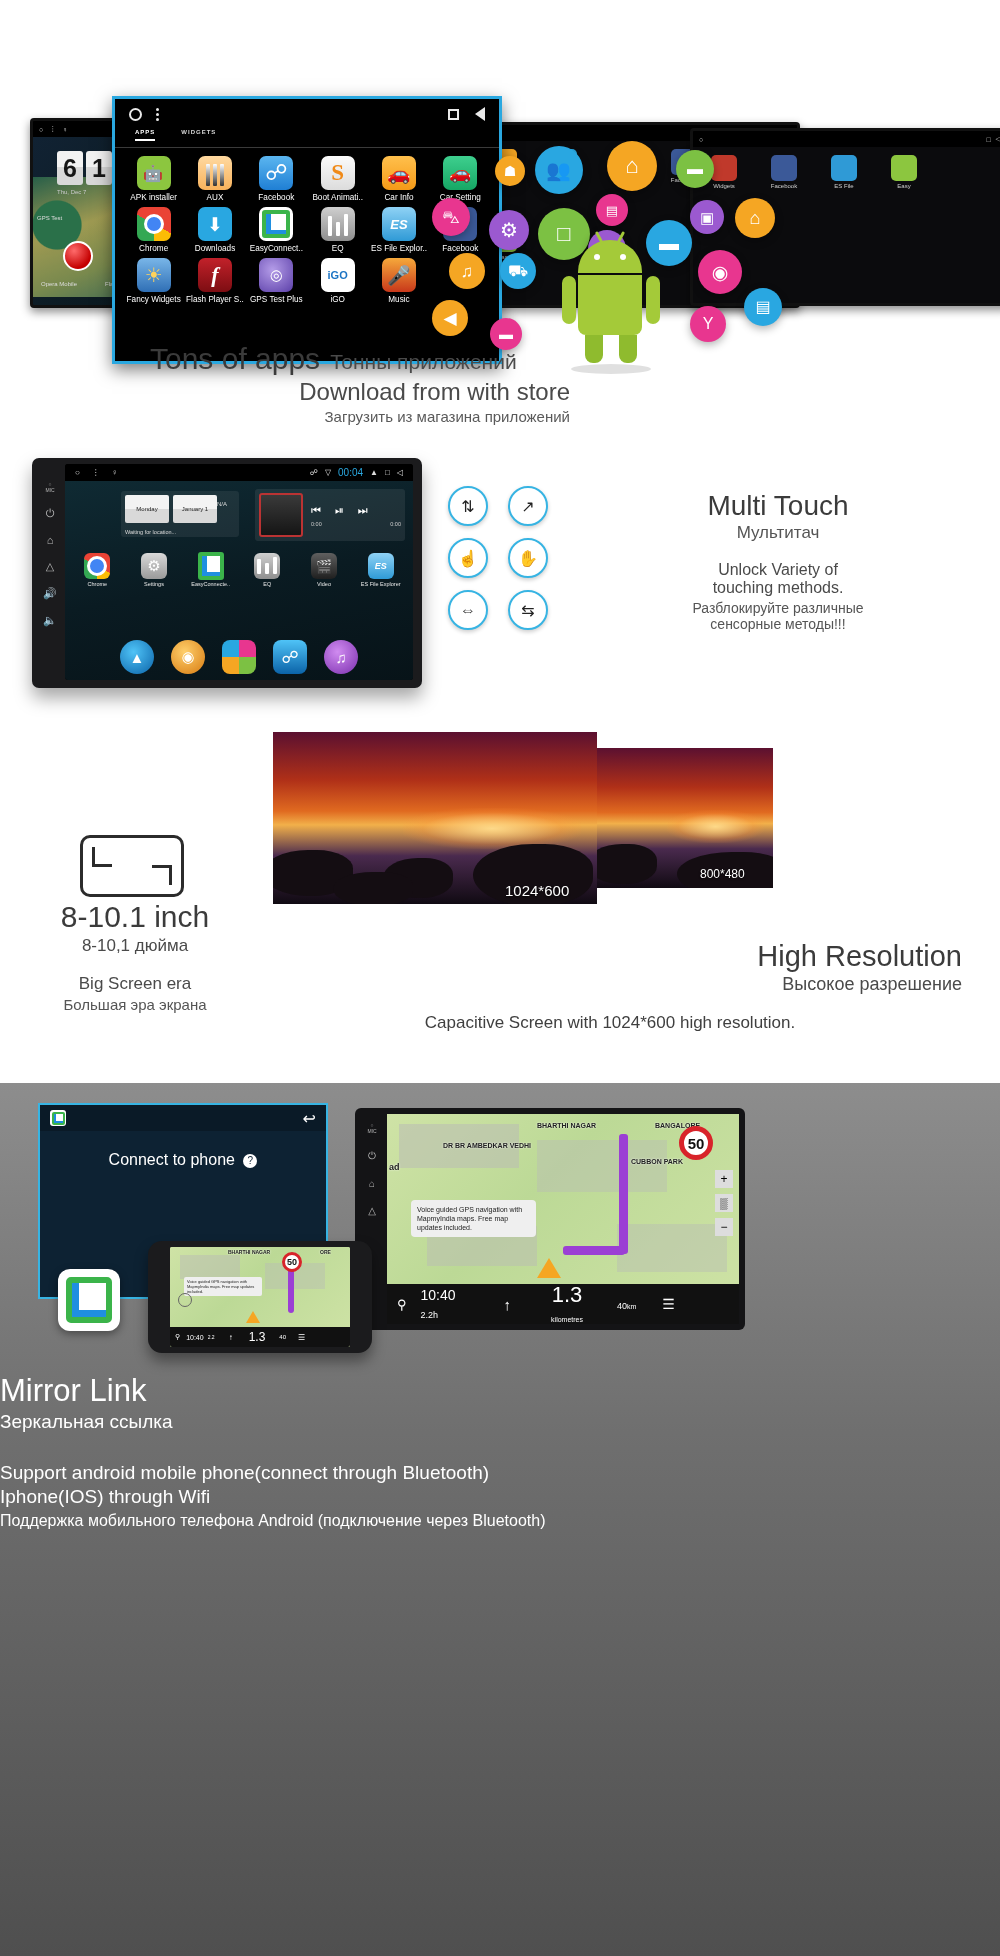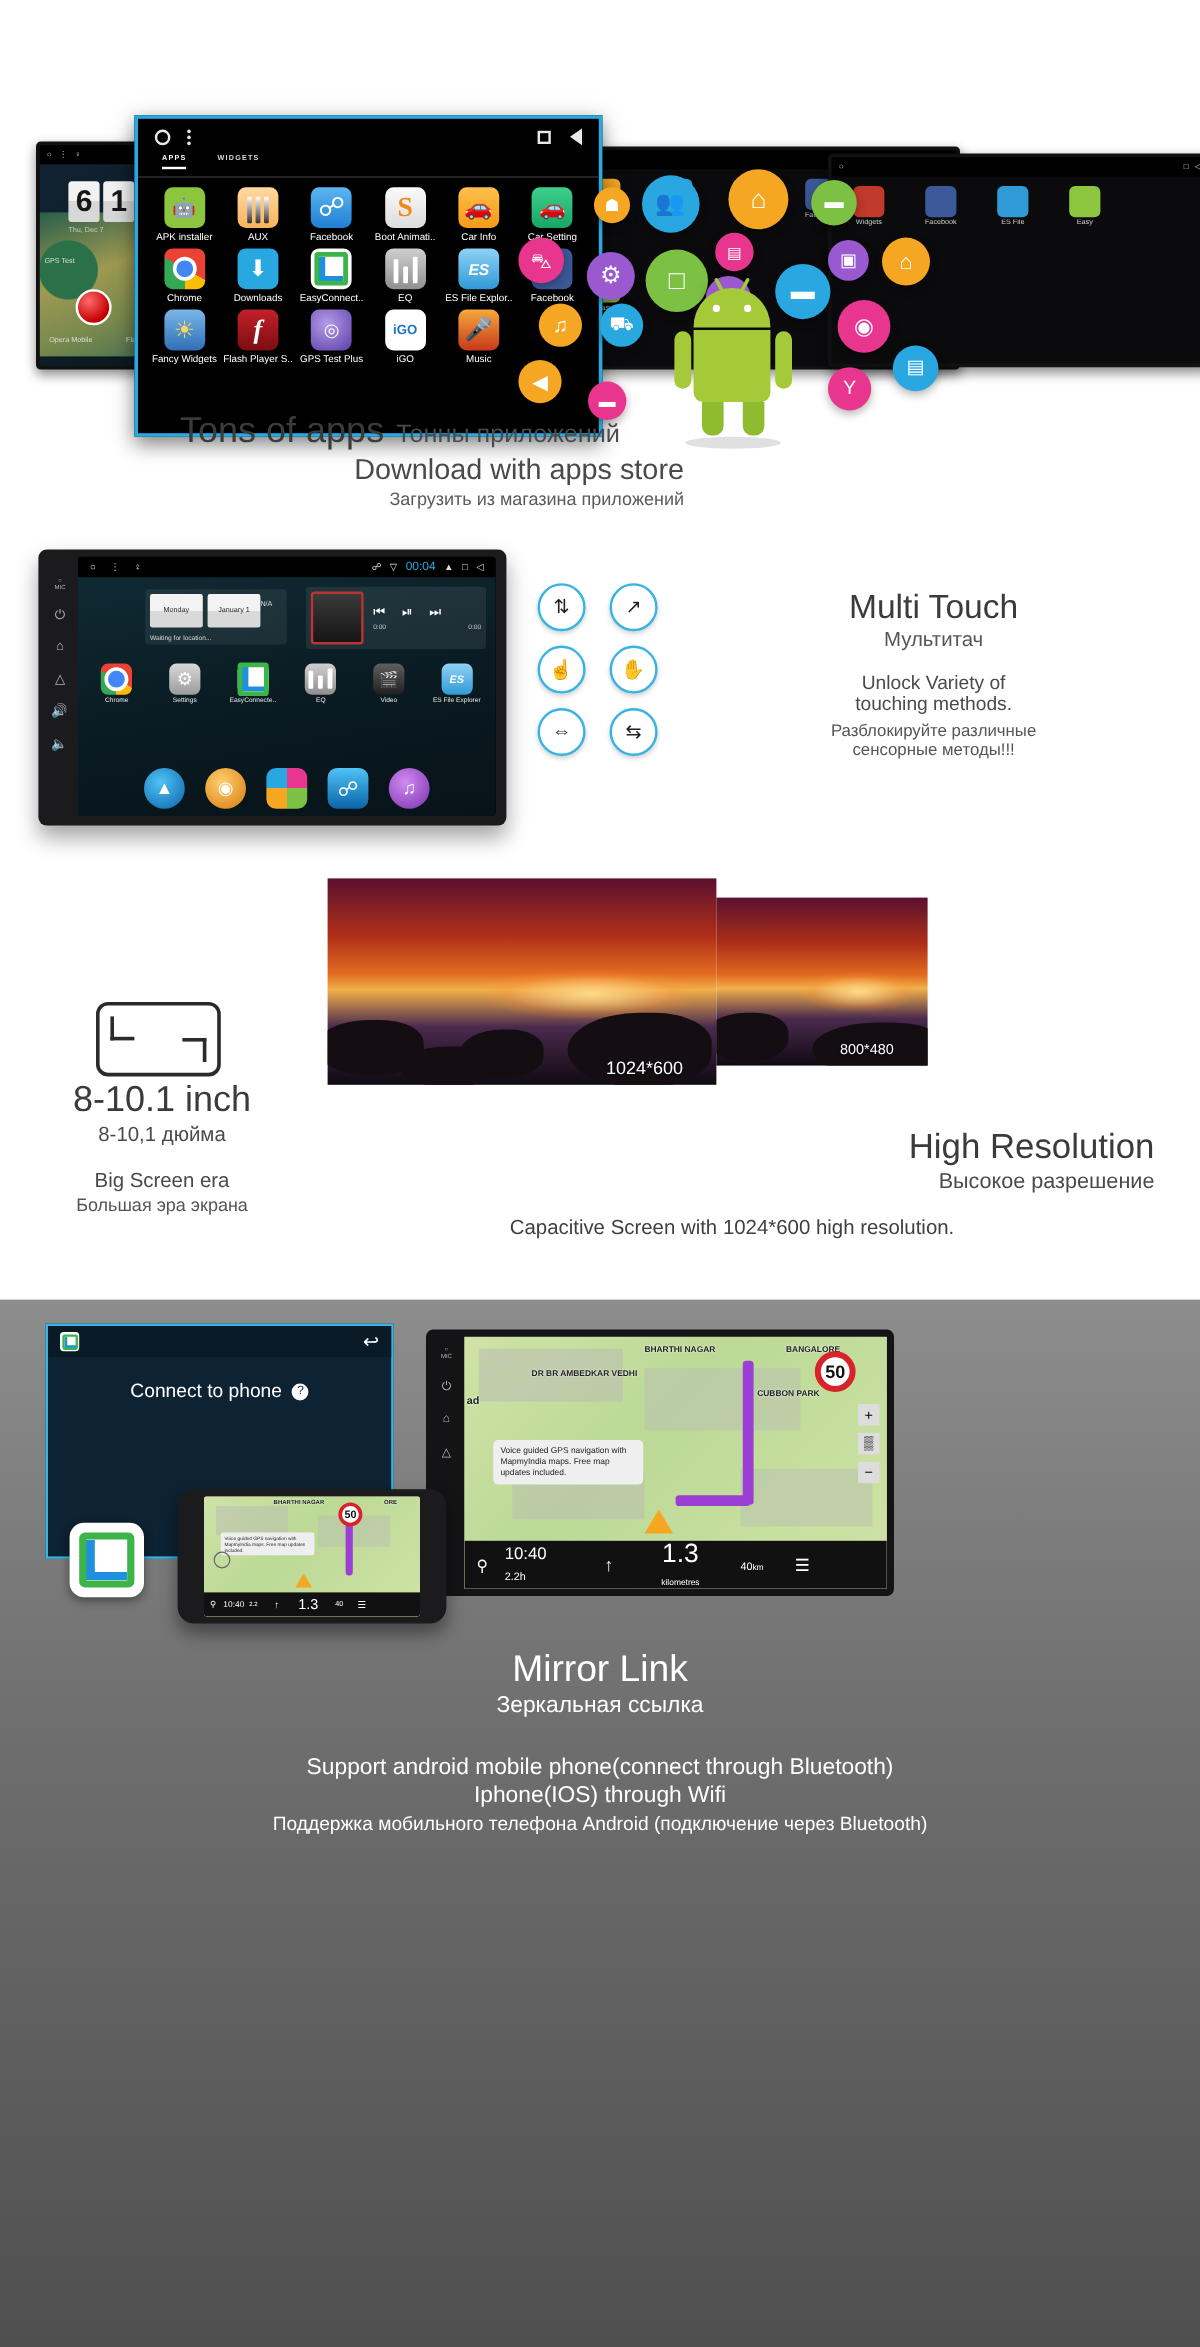--- a/index.html
+++ b/index.html
@@ -302,21 +302,21 @@
   .gps-bot .dist { font-size:22px; } .gps-bot .unit2 { font-size:7px; }
 
   .mir-phone {
     position: absolute; left: 148px; top: 158px; width: 224px; height: 112px;
     background: #1b1b1d; border-radius: 14px; padding: 6px 22px;
     box-shadow: 0 8px 14px rgba(0,0,0,.4);
   }
   .mir-phone .pscr { width: 100%; height: 100%; background: #cfe0a8; overflow: hidden; position: relative; border-radius:2px; }
   .mir-phone .home { position:absolute; left:8px; top:46px; width:14px; height:14px; border:1px solid #666; border-radius:50%; }
 
-  .mirror-text { position: absolute; left: 0; top: 290px; width: 1000px; text-align: center; color: #fff; }
+  .mirror-text { position: absolute; left: 0; top: 290px; width: 1000px; text-align: left; color: #fff; }
   .mirror-text .h1 { font-size: 31px; }
   .mirror-text .h2 { font-size: 19px; margin-top: 2px; }
   .mirror-text .p1 { font-size: 19px; margin-top: 28px; line-height: 1.25; }
   .mirror-text .p2 { font-size: 16px; margin-top: 2px; line-height: 1.3; }
 </style>
 </head>
 <body>
 
 <div class="page">
 
@@ -588,21 +588,21 @@
       <div class="leg r"></div>
       <div class="shadow"></div>
     </div>
 
     <div class="apps-text">
       <div class="apps-line1">
         <span class="t-big">Tons of apps</span>
         <span class="t-ru-mid">Тонны приложений</span>
       </div>
       <div class="l2">
-        <span class="t-mid">Download with apps store</span>
+        <span class="t-mid">Download from with store</span>
       </div>
       <div class="l3">
         <span class="t-ru-small">Загрузить из магазина приложений</span>
       </div>
     </div>
   </div>
 
   <div class="sec-touch">
 
     <div class="unit">

